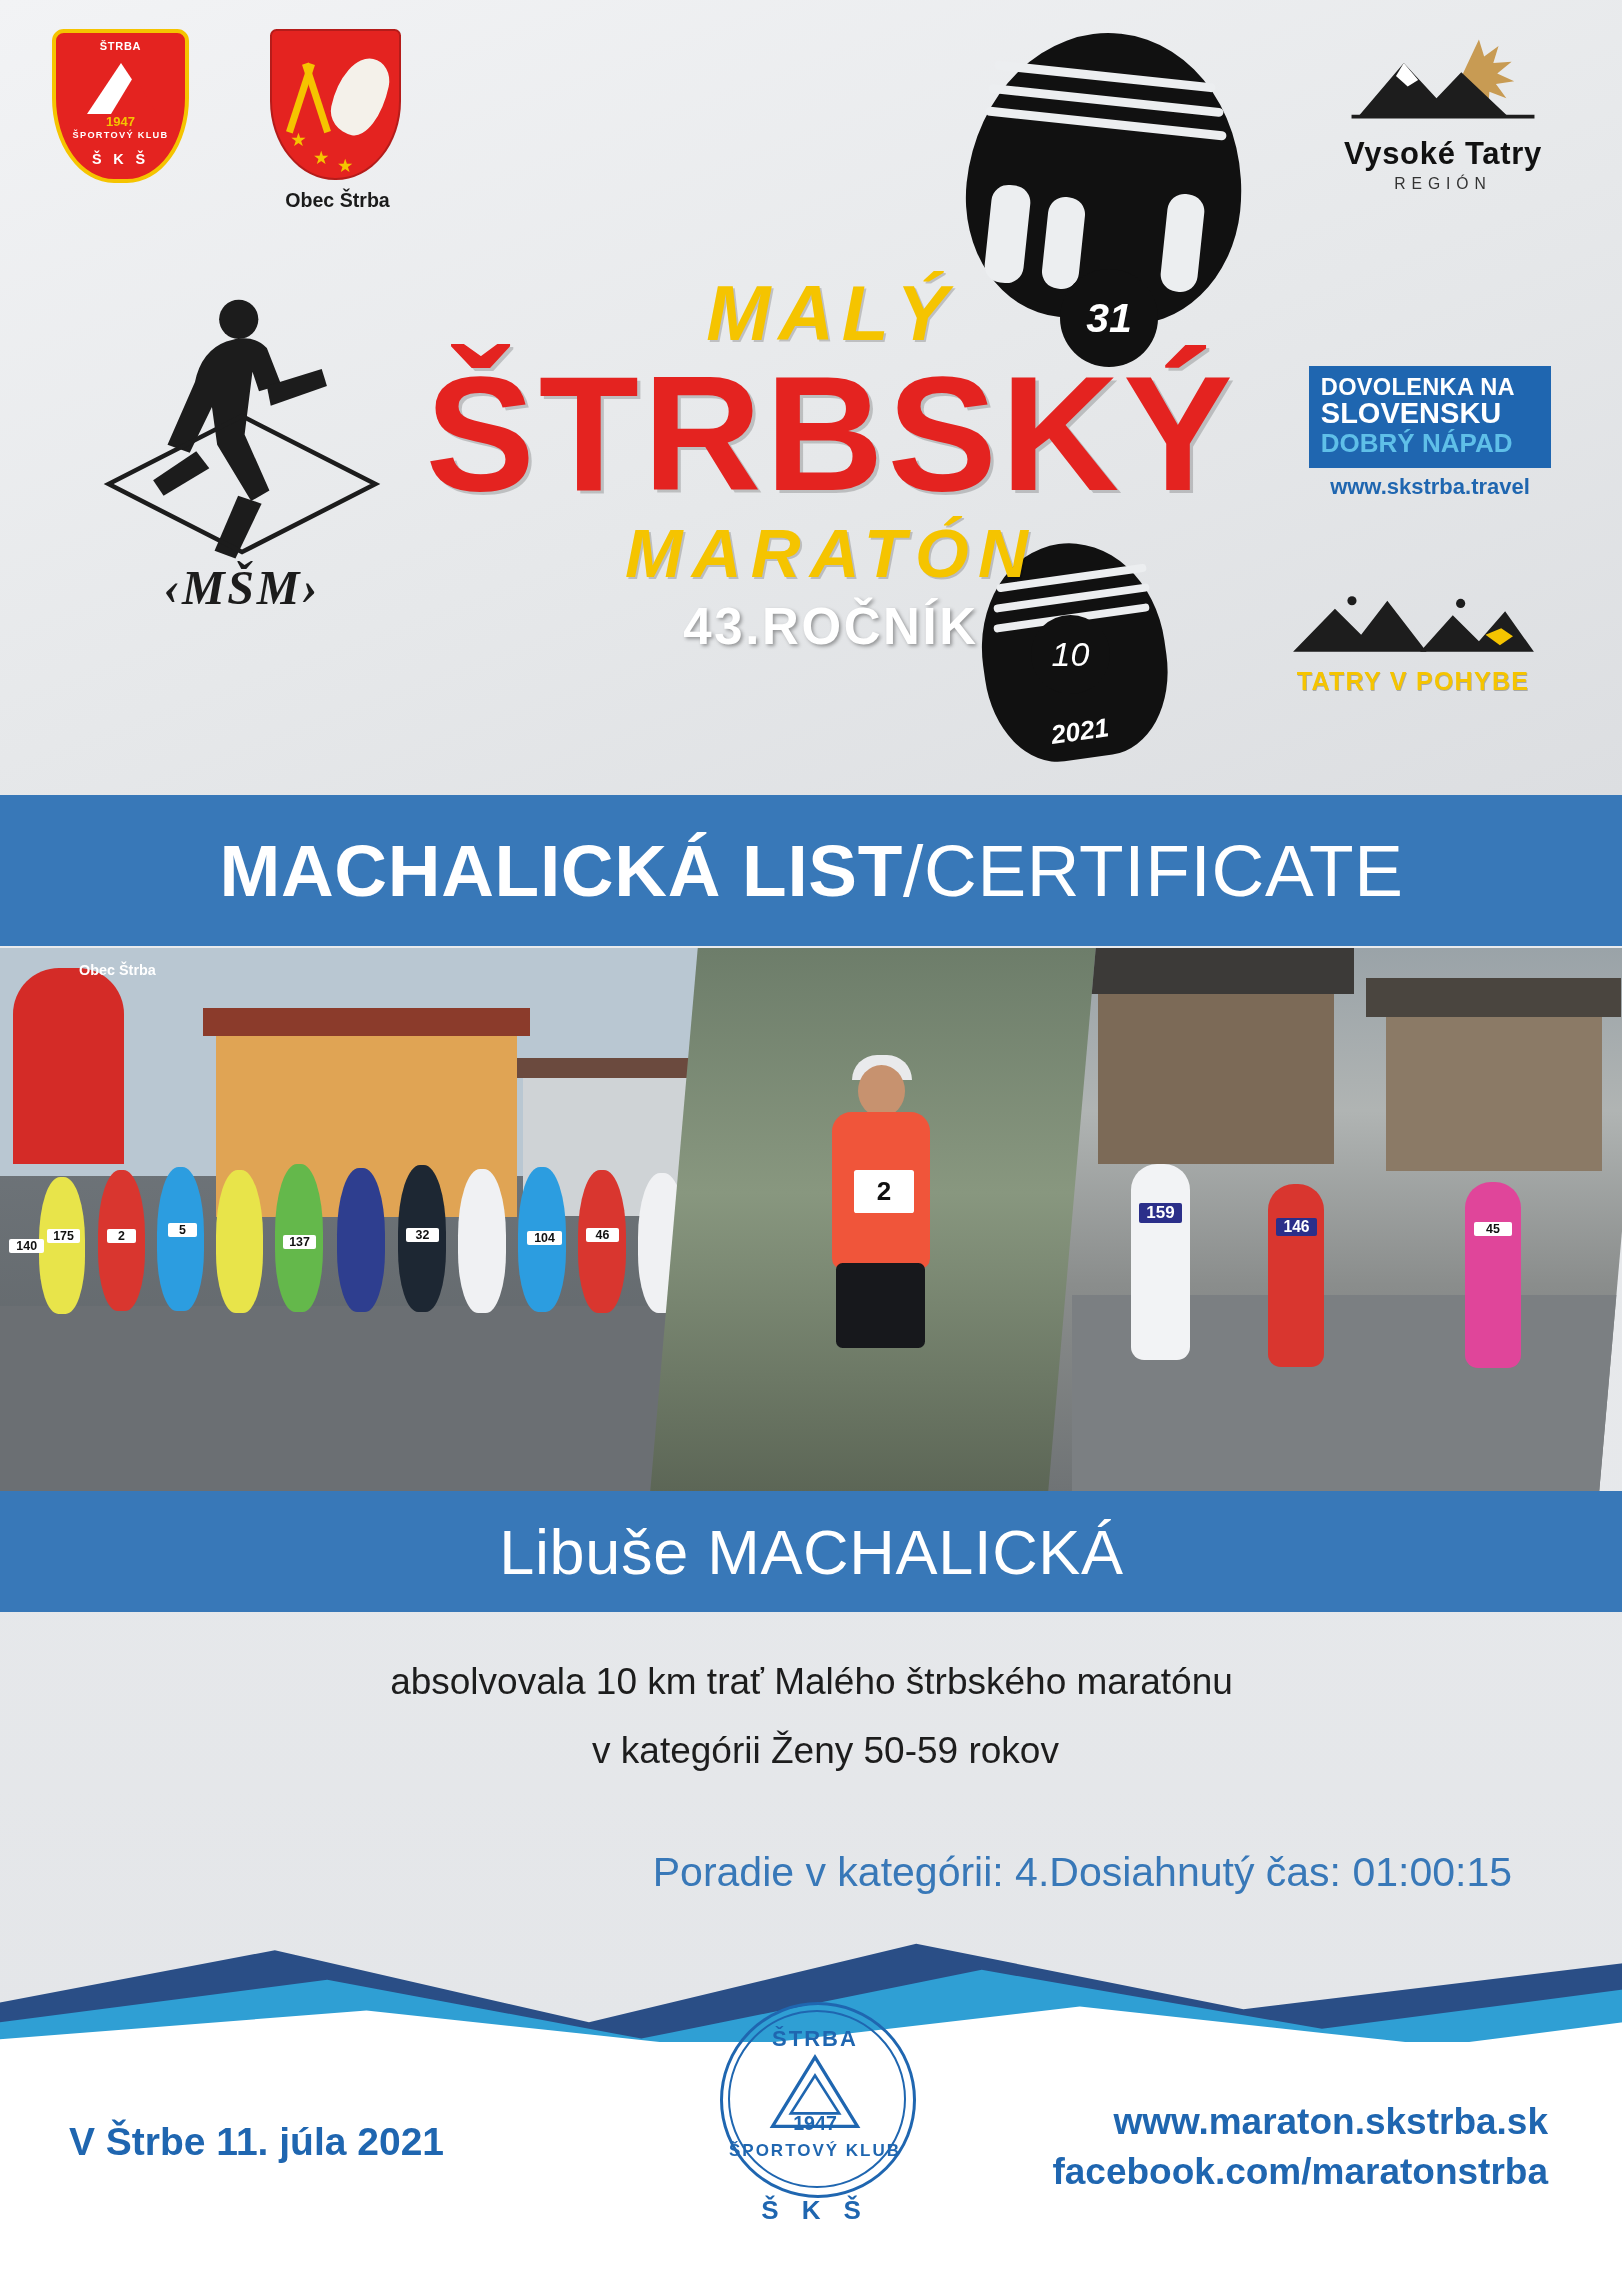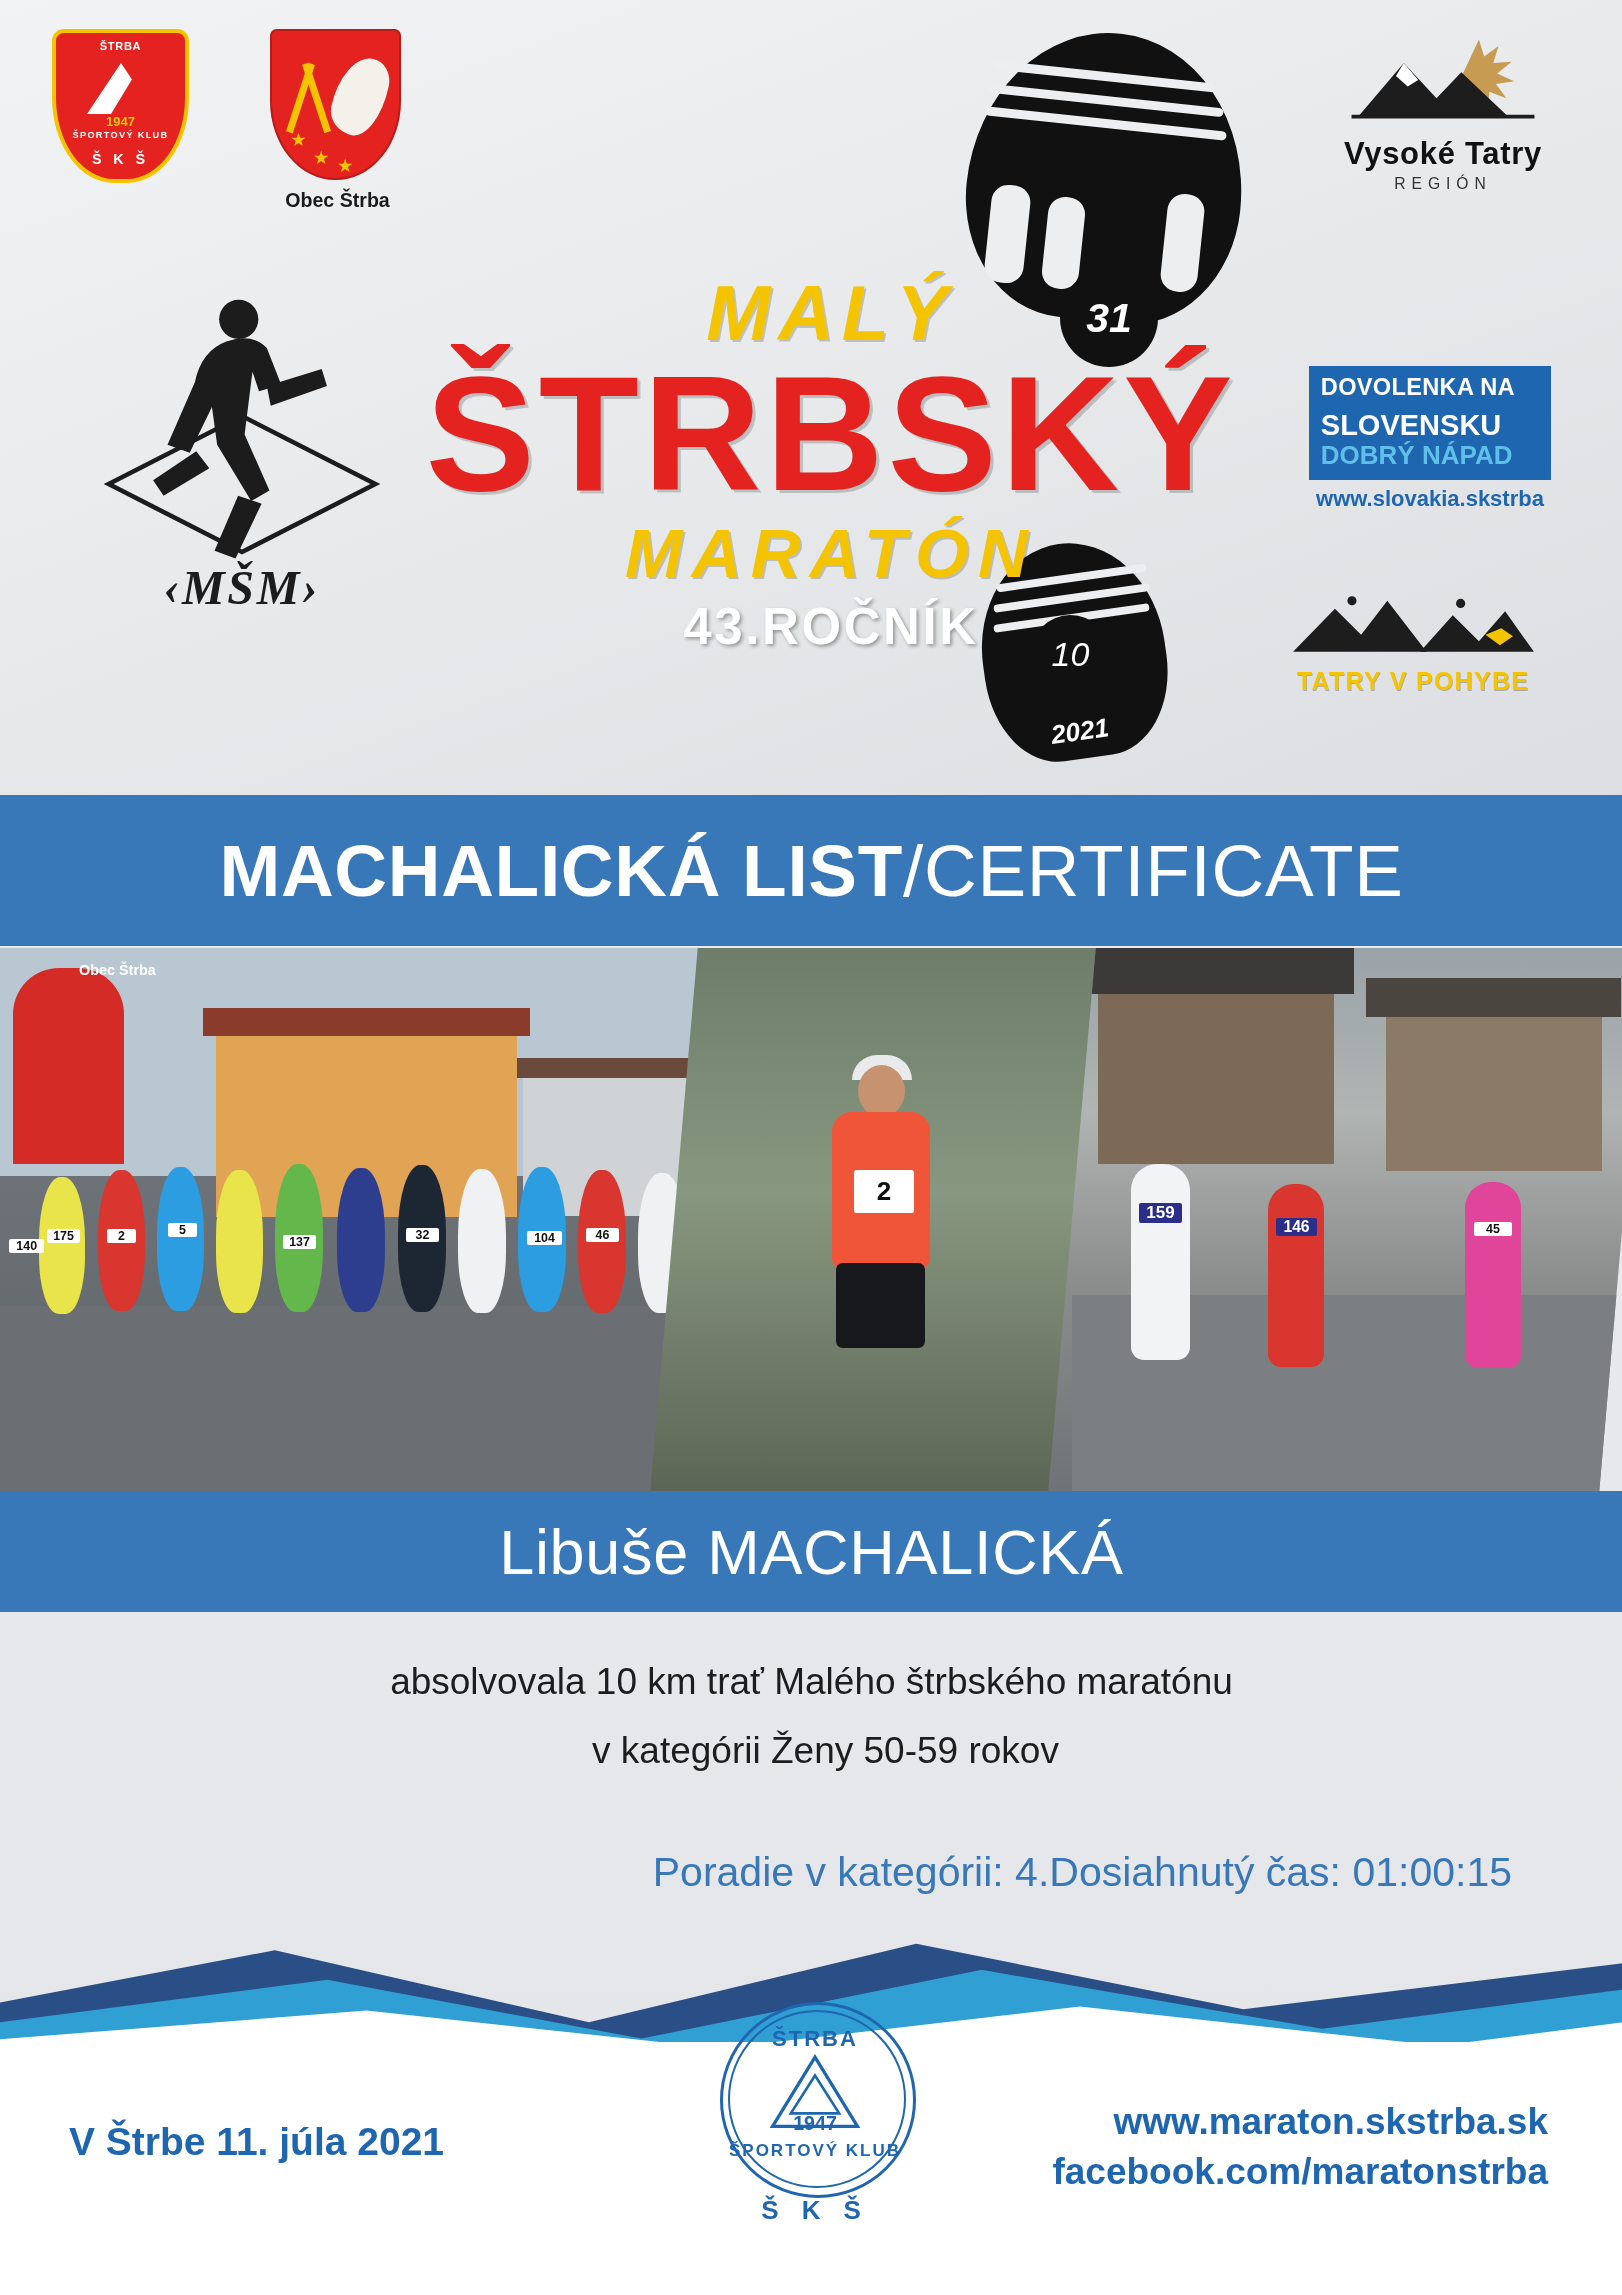--- a/index.html
+++ b/index.html
@@ -93,21 +93,21 @@
   
   .logo-tatry{position:absolute;right:69px;top:33px;width:222px;height:196px;text-align:center;}
   .logo-tatry svg{display:block;margin:0 auto;}
   .logo-tatry .lt1{font-size:31px;font-weight:bold;color:#111;letter-spacing:0.7px;margin-top:5.2px;}
   .logo-tatry .lt2{font-size:15.7px;color:#333;letter-spacing:5.9px;margin-top:2.6px;}
 
   
   .banner-svk{position:absolute;right:72px;top:366px;width:242px;}
   .banner-svk .box{background:#1f66b0;padding:9.2px 11.8px 11.8px 11.8px;}
   .banner-svk .l1{color:#fff;font-size:23.6px;font-weight:bold;line-height:1.03;letter-spacing:0.3px;}
-  .banner-svk .l2{color:#ffffff;font-size:29px;font-weight:bold;line-height:1.0;margin-top:12px;}
+  .banner-svk .l2{color:#ffffff;font-size:29px;font-weight:bold;line-height:1.0;}
   .banner-svk .l3{color:#5fbfe8;font-size:26px;font-weight:bold;line-height:1.0;margin-top:1.3px;}
   .banner-svk .url{color:#1f66b0;font-size:22px;font-weight:bold;text-align:center;margin-top:6.5px;}
 
   
   .logo-tvp{position:absolute;right:79px;top:589px;width:262px;text-align:center;}
   .logo-tvp .tvp-text{color:#f5c400;font-size:25px;font-weight:bold;letter-spacing:1.3px;margin-top:3.9px;
      text-shadow:0.7px 0.7px 0 rgba(0,0,0,.25);}
 
   
   .bar-cert{position:absolute;top:795px;left:0;width:1623px;height:151px;background:#3878b8;
@@ -253,21 +253,21 @@
       <div class="lt1">Vysoké Tatry</div>
       <div class="lt2">REGIÓN</div>
     </div>
 
     <div class="banner-svk">
       <div class="box">
         <div class="l1">DOVOLENKA NA</div>
         <div class="l2">SLOVENSKU</div>
         <div class="l3">DOBRÝ NÁPAD</div>
       </div>
-      <div class="url">www.slovakia.skstrba</div>
+      <div class="url">www.skstrba.travel</div>
     </div>
 
     <div class="logo-tvp">
       <svg width="249" height="72" viewBox="0 0 380 110">
         <path d="M6 96 L70 30 L110 70 L150 18 L210 96 Z" fill="#1d1d1d"></path>
         <path d="M200 96 L250 40 L290 80 L330 34 L374 96 Z" fill="#1d1d1d"></path>
         <circle cx="96" cy="18" r="7" fill="#1d1d1d"></circle>
         <circle cx="262" cy="22" r="7" fill="#1d1d1d"></circle>
         <path d="M300 70 l24 -10 18 12 -20 14z" fill="#f5c400"></path>
       </svg>

